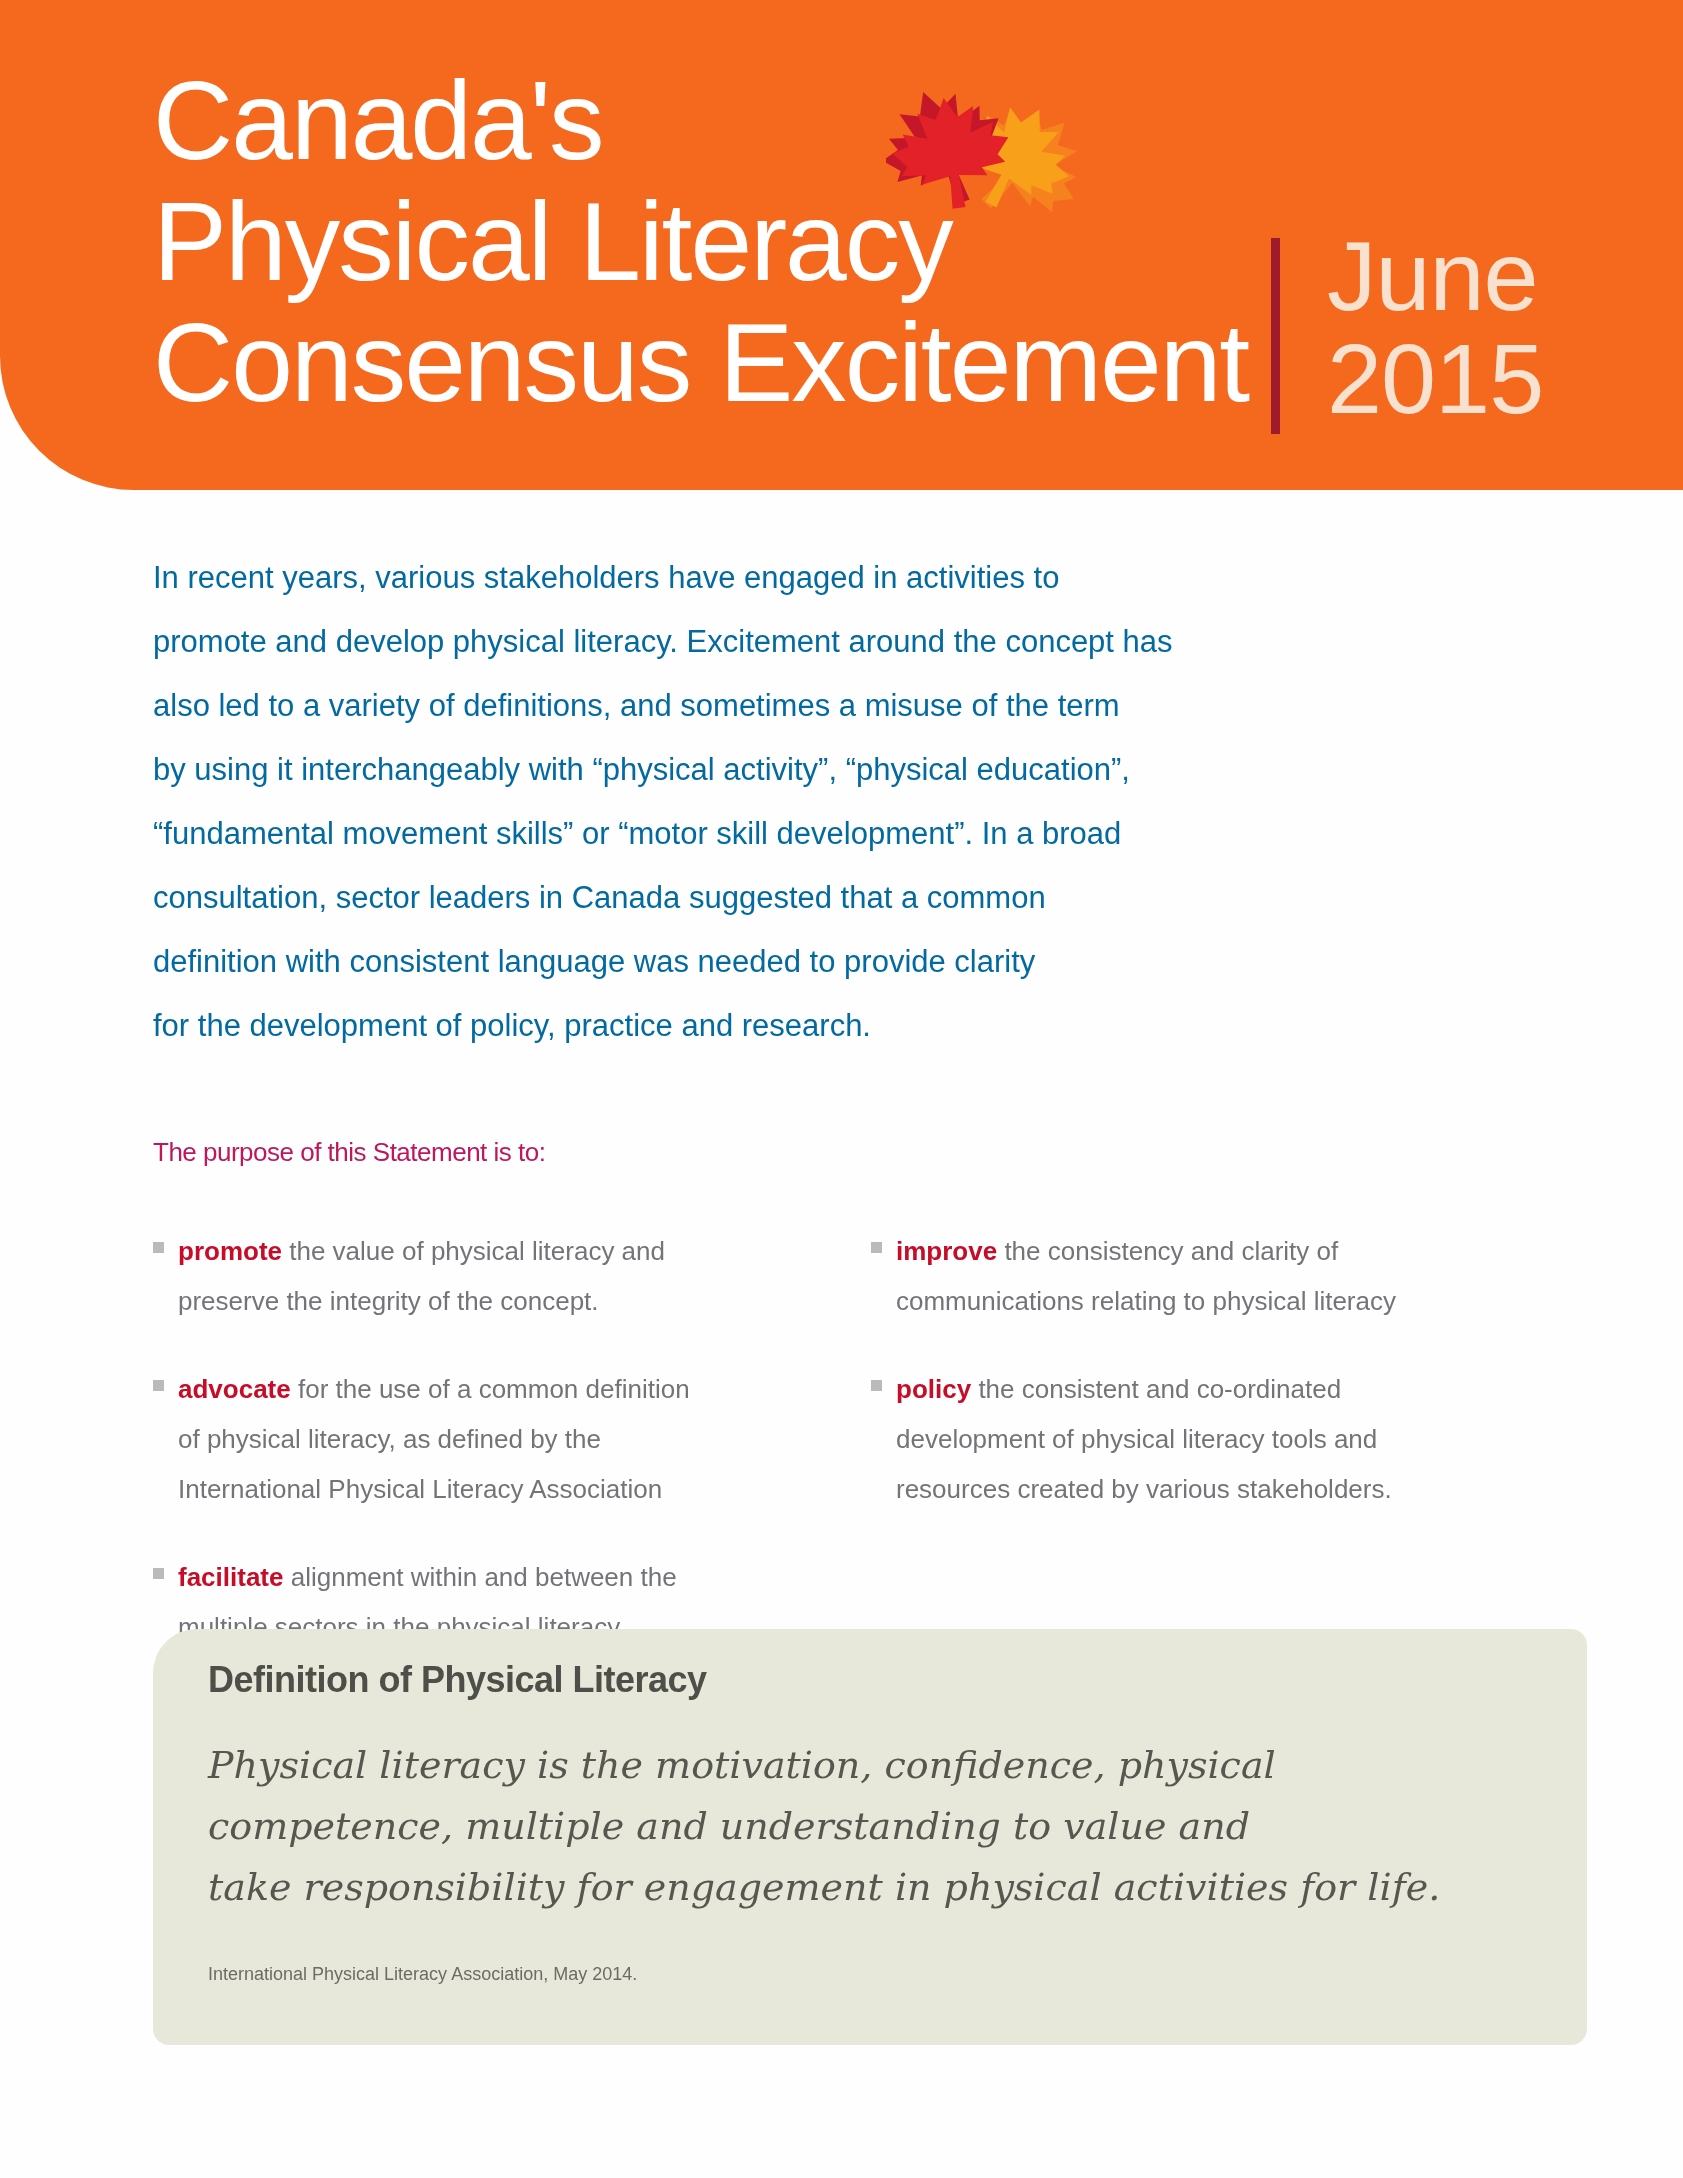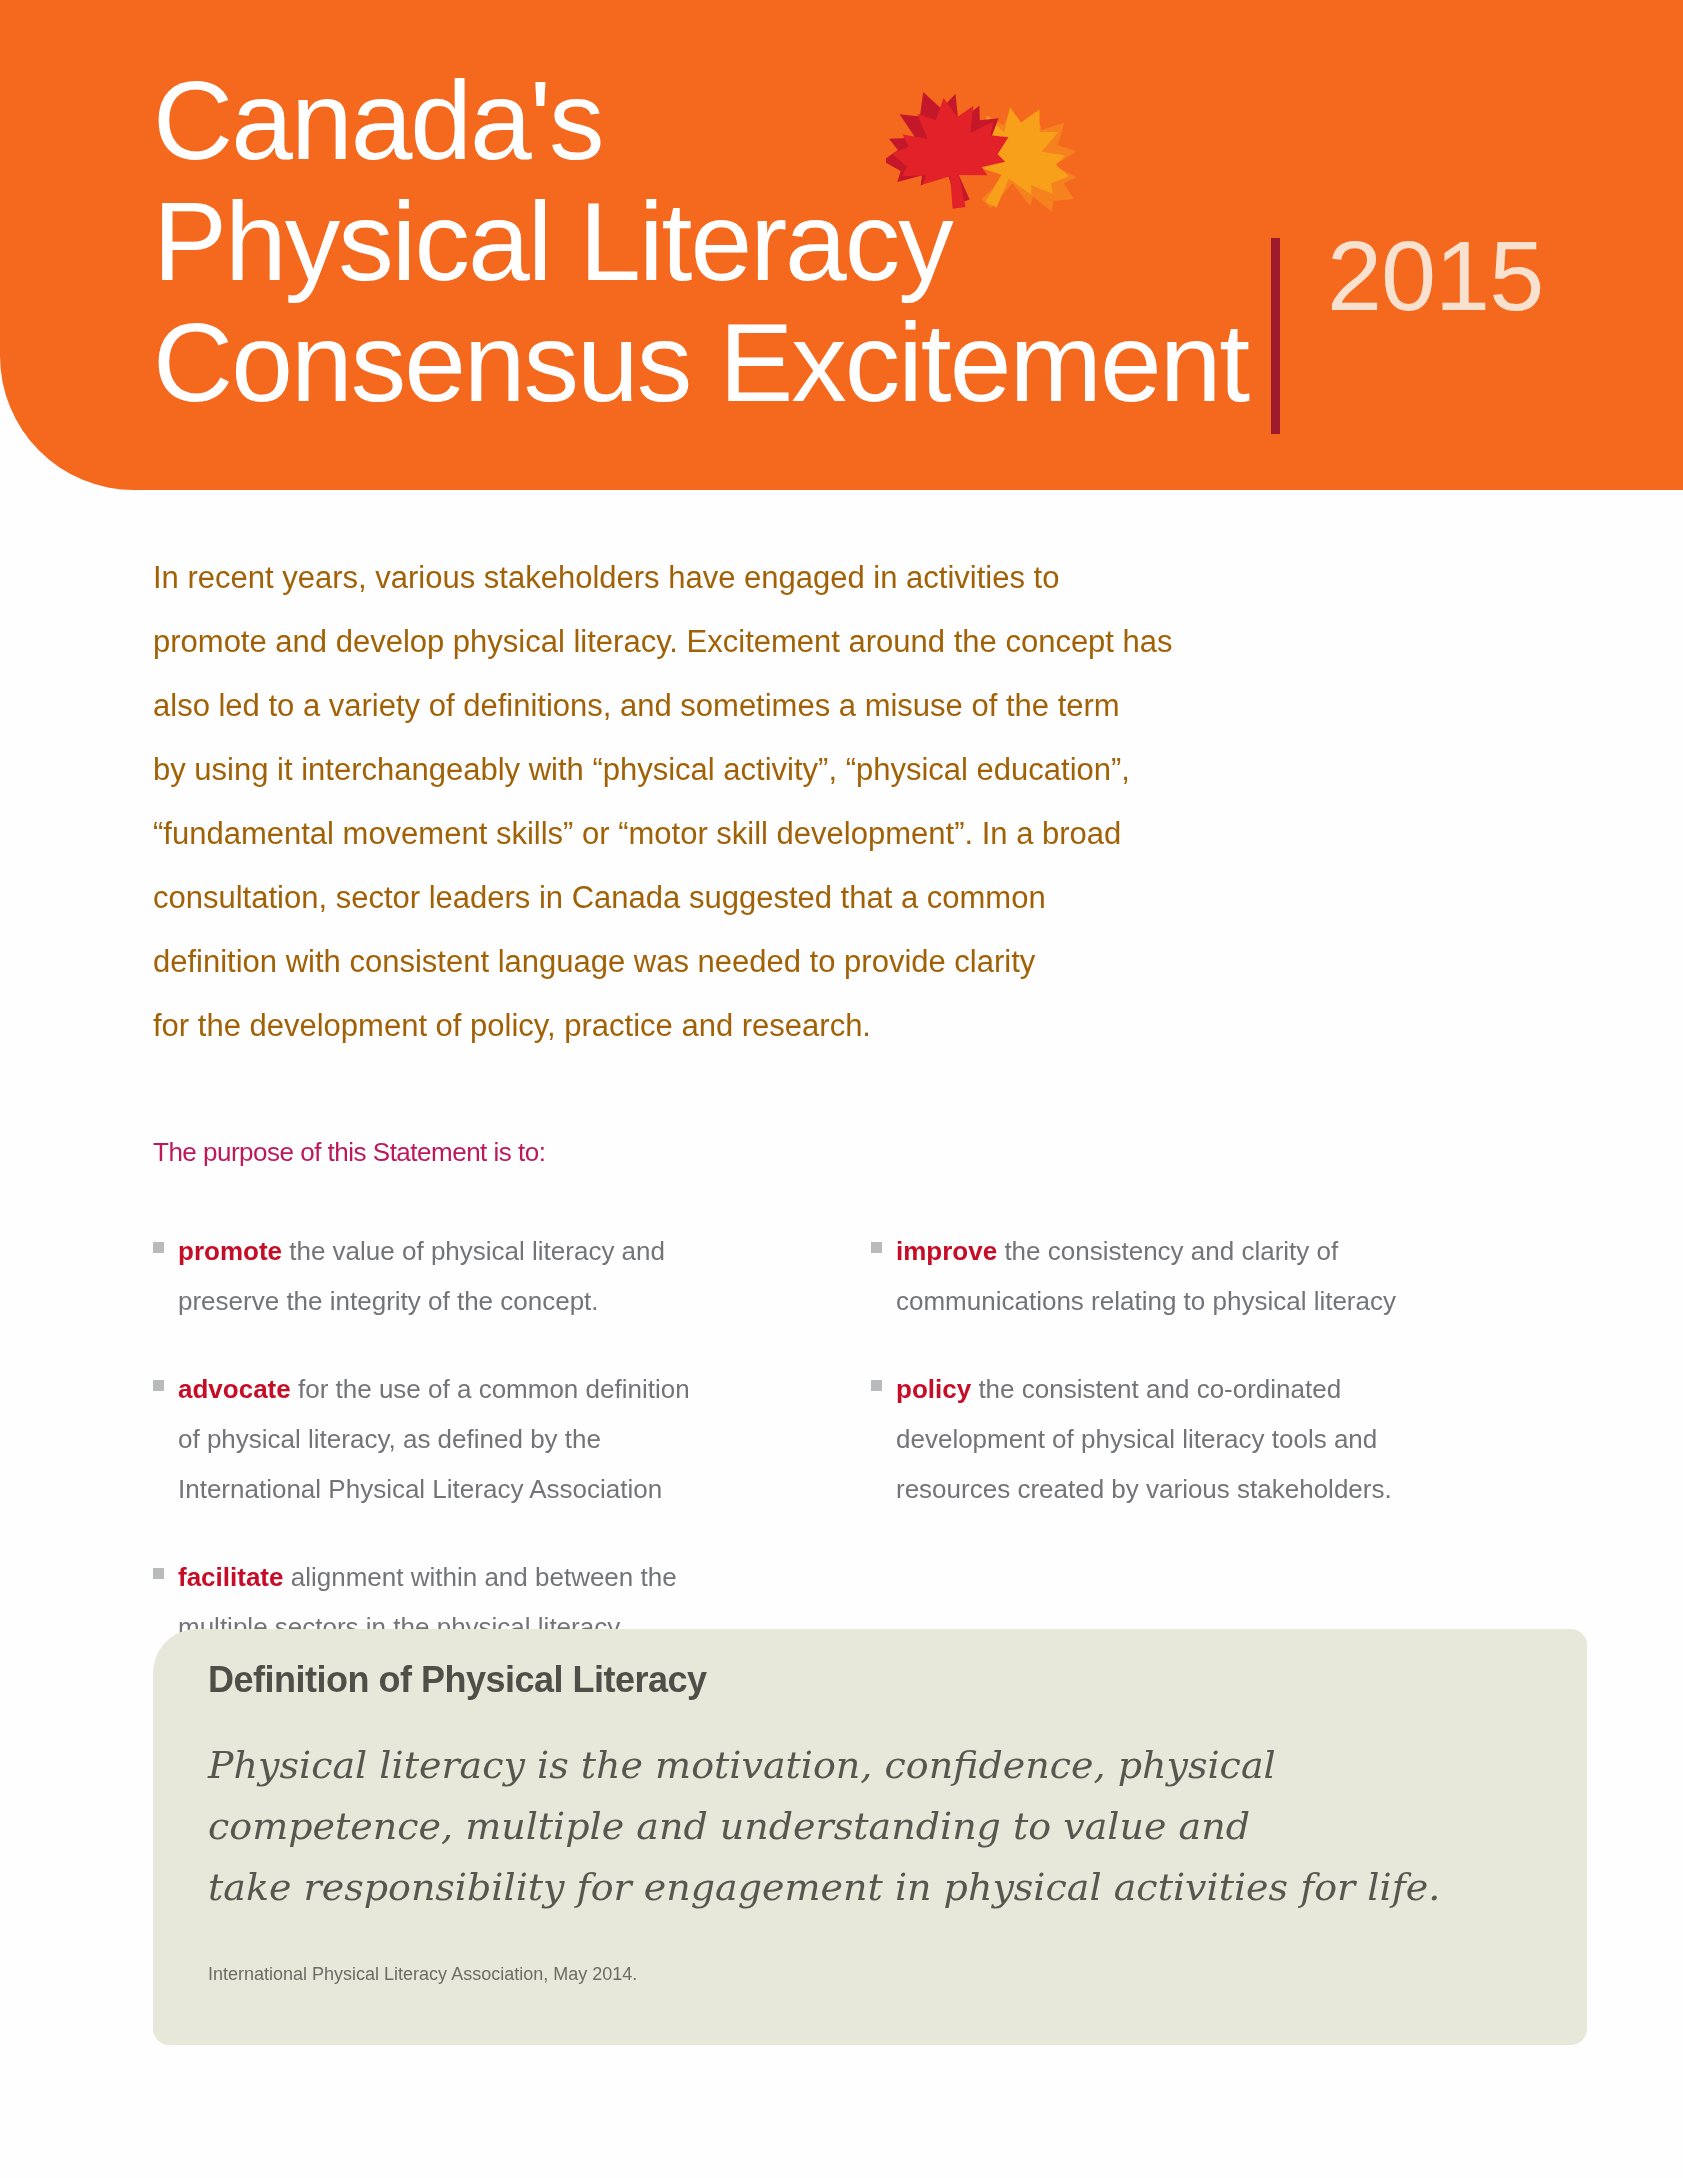--- a/index.html
+++ b/index.html
@@ -21,21 +21,21 @@
   .date-divider{
     position:absolute;left:1271px;top:238px;width:9px;height:196px;background:#9e1a2d;
   }
   .date-text{
     position:absolute;left:1327px;top:224px;color:#f8e1ce;
     font-size:99px;line-height:103px;font-weight:400;letter-spacing:-1px;
   }
   
   .intro{
     position:absolute;left:153px;top:546px;margin:0;
-    color:#a16207;font-size:31px;line-height:64px;white-space:pre-line;
+    color:#0369a1;font-size:31px;line-height:64px;white-space:pre-line;
     filter:blur(0.4px);
   }
   
   .purpose-heading{
     position:absolute;left:153px;top:1137px;margin:0;
     color:#be185d;font-size:26px;font-weight:400;letter-spacing:-0.5px;
     filter:blur(0.3px);
   }
   .bullets{
     position:absolute;left:153px;top:1226px;display:flex;
@@ -88,20 +88,21 @@
         <path id="maple" d="M0,-52 L10,-33 L26,-41 L20,-17 L42,-24 L38,-12 L54,-8 L42,6 L48,14 L26,16 L30,24 L4,20 L6,50 L-6,50 L-4,20 L-30,24 L-26,16 L-48,14 L-42,6 L-54,-8 L-38,-12 L-42,-24 L-20,-17 L-26,-41 L-10,-33 Z"></path>
       </defs>
       <use href="#maple" transform="translate(140,90) rotate(44) scale(1.12)" fill="#F5821F"></use>
       <use href="#maple" transform="translate(130,84) rotate(27) scale(1.06)" fill="#F9A01B"></use>
       <use href="#maple" transform="translate(58,74) rotate(-20) scale(1.16)" fill="#C4172A"></use>
       <use href="#maple" transform="translate(66,80) rotate(-8) scale(1.10)" fill="#E22128"></use>
     </svg>
 
     <div class="date-divider"></div>
     <div class="date-text">
+      <div>June</div>
       <div>2015</div>
     </div>
   </header>
 
   <p class="intro">In recent years, various stakeholders have engaged in activities to
 promote and develop physical literacy. Excitement around the concept has
 also led to a variety of definitions, and sometimes a misuse of the term
 by using it interchangeably with “physical activity”, “physical education”,
 “fundamental movement skills” or “motor skill development”. In a broad
 consultation, sector leaders in Canada suggested that a common

